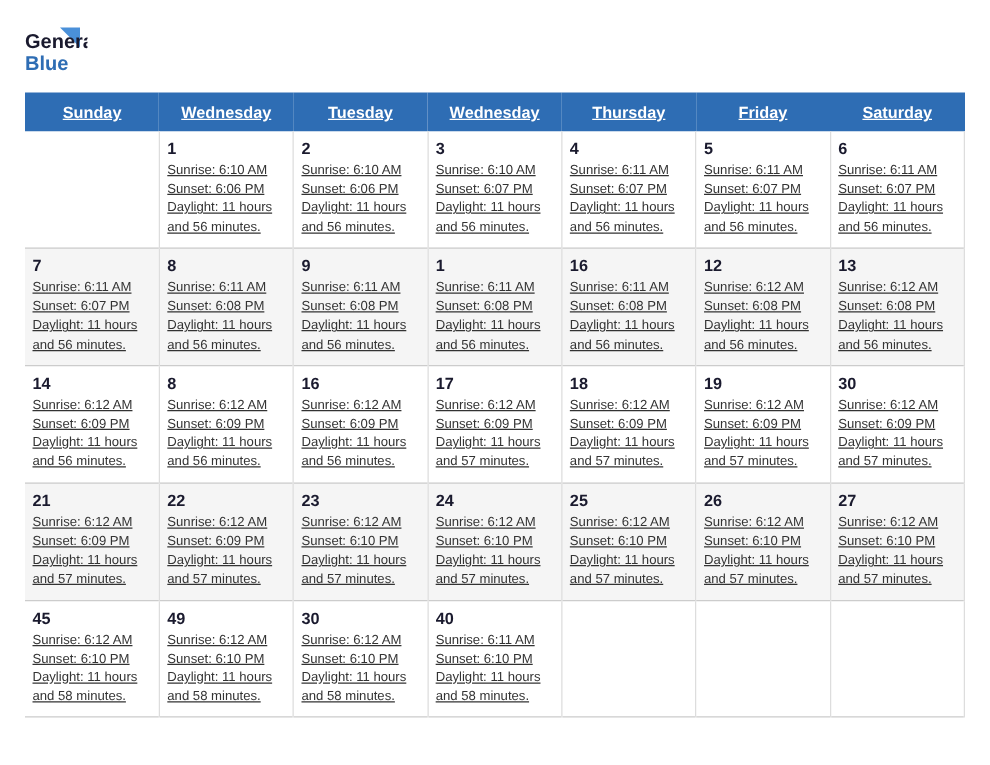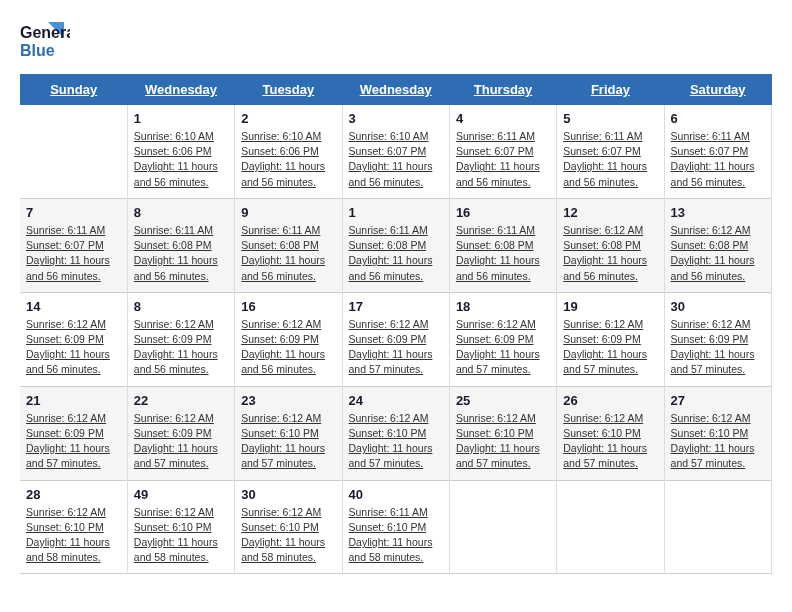--- a/index.html
+++ b/index.html
@@ -218,21 +218,21 @@
           <span class="day-num">26</span>
           <div class="day-info">Sunrise: 6:12 AM<br>Sunset: 6:10 PM<br>Daylight: 11 hours<br>and 57 minutes.</div>
         </td>
         <td>
           <span class="day-num">27</span>
           <div class="day-info">Sunrise: 6:12 AM<br>Sunset: 6:10 PM<br>Daylight: 11 hours<br>and 57 minutes.</div>
         </td>
       </tr>
       <tr>
         <td>
-          <span class="day-num">28</span>
+          <span class="day-num">45</span>
           <div class="day-info">Sunrise: 6:12 AM<br>Sunset: 6:10 PM<br>Daylight: 11 hours<br>and 58 minutes.</div>
         </td>
         <td>
           <span class="day-num">49</span>
           <div class="day-info">Sunrise: 6:12 AM<br>Sunset: 6:10 PM<br>Daylight: 11 hours<br>and 58 minutes.</div>
         </td>
         <td>
           <span class="day-num">30</span>
           <div class="day-info">Sunrise: 6:12 AM<br>Sunset: 6:10 PM<br>Daylight: 11 hours<br>and 58 minutes.</div>
         </td>

